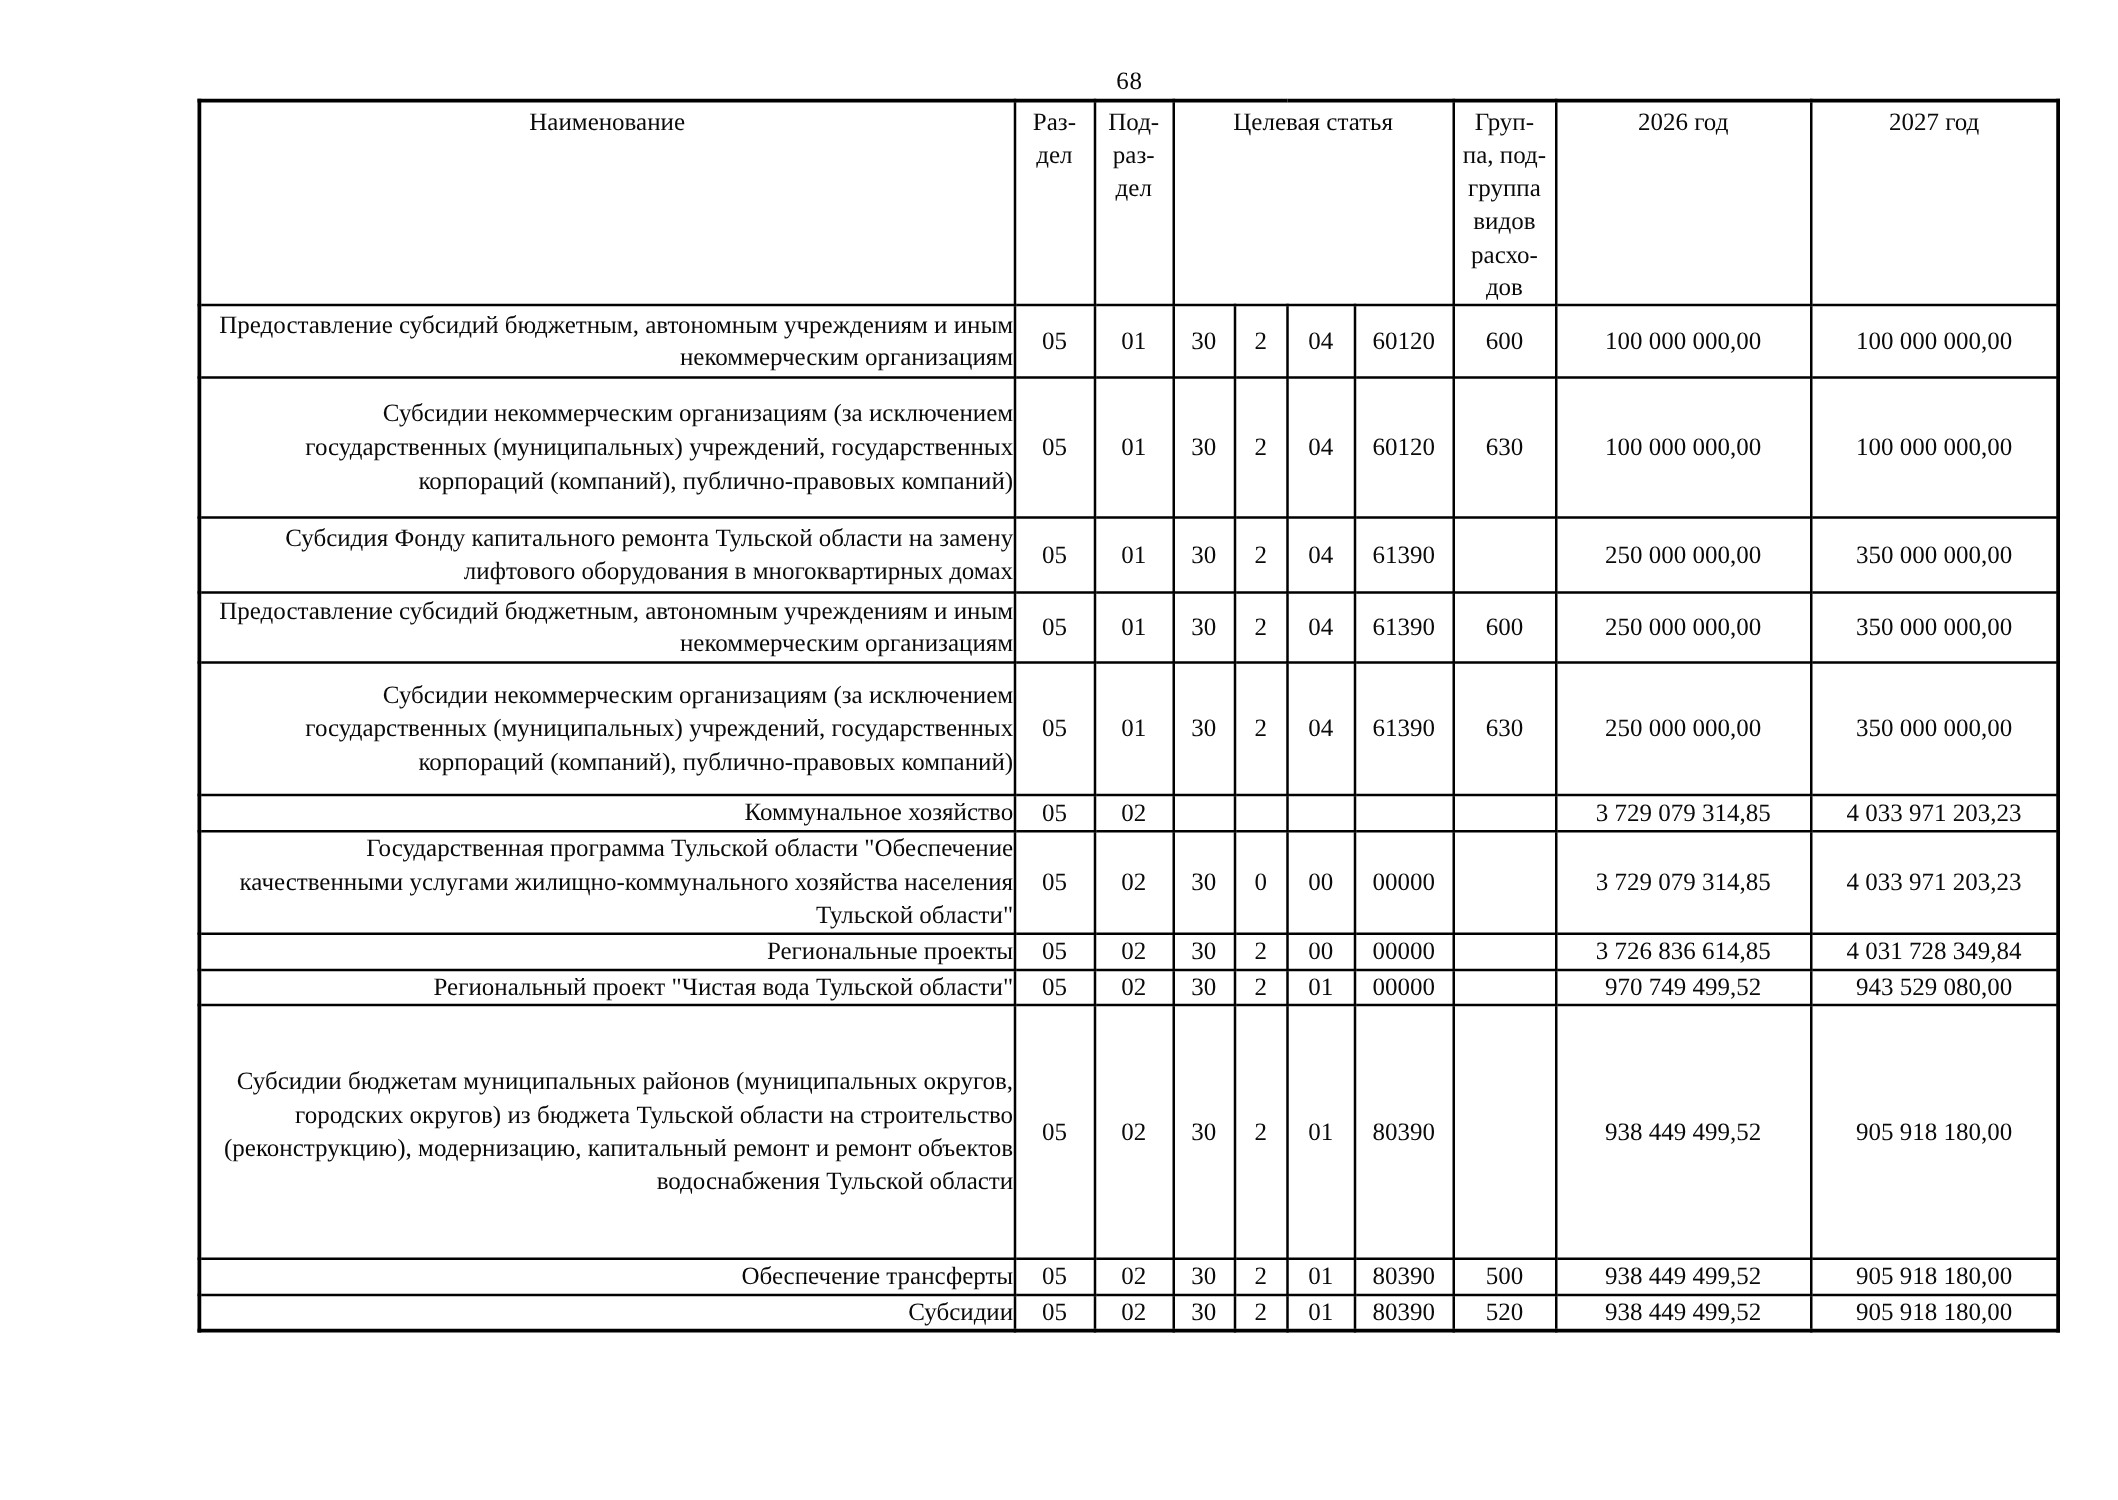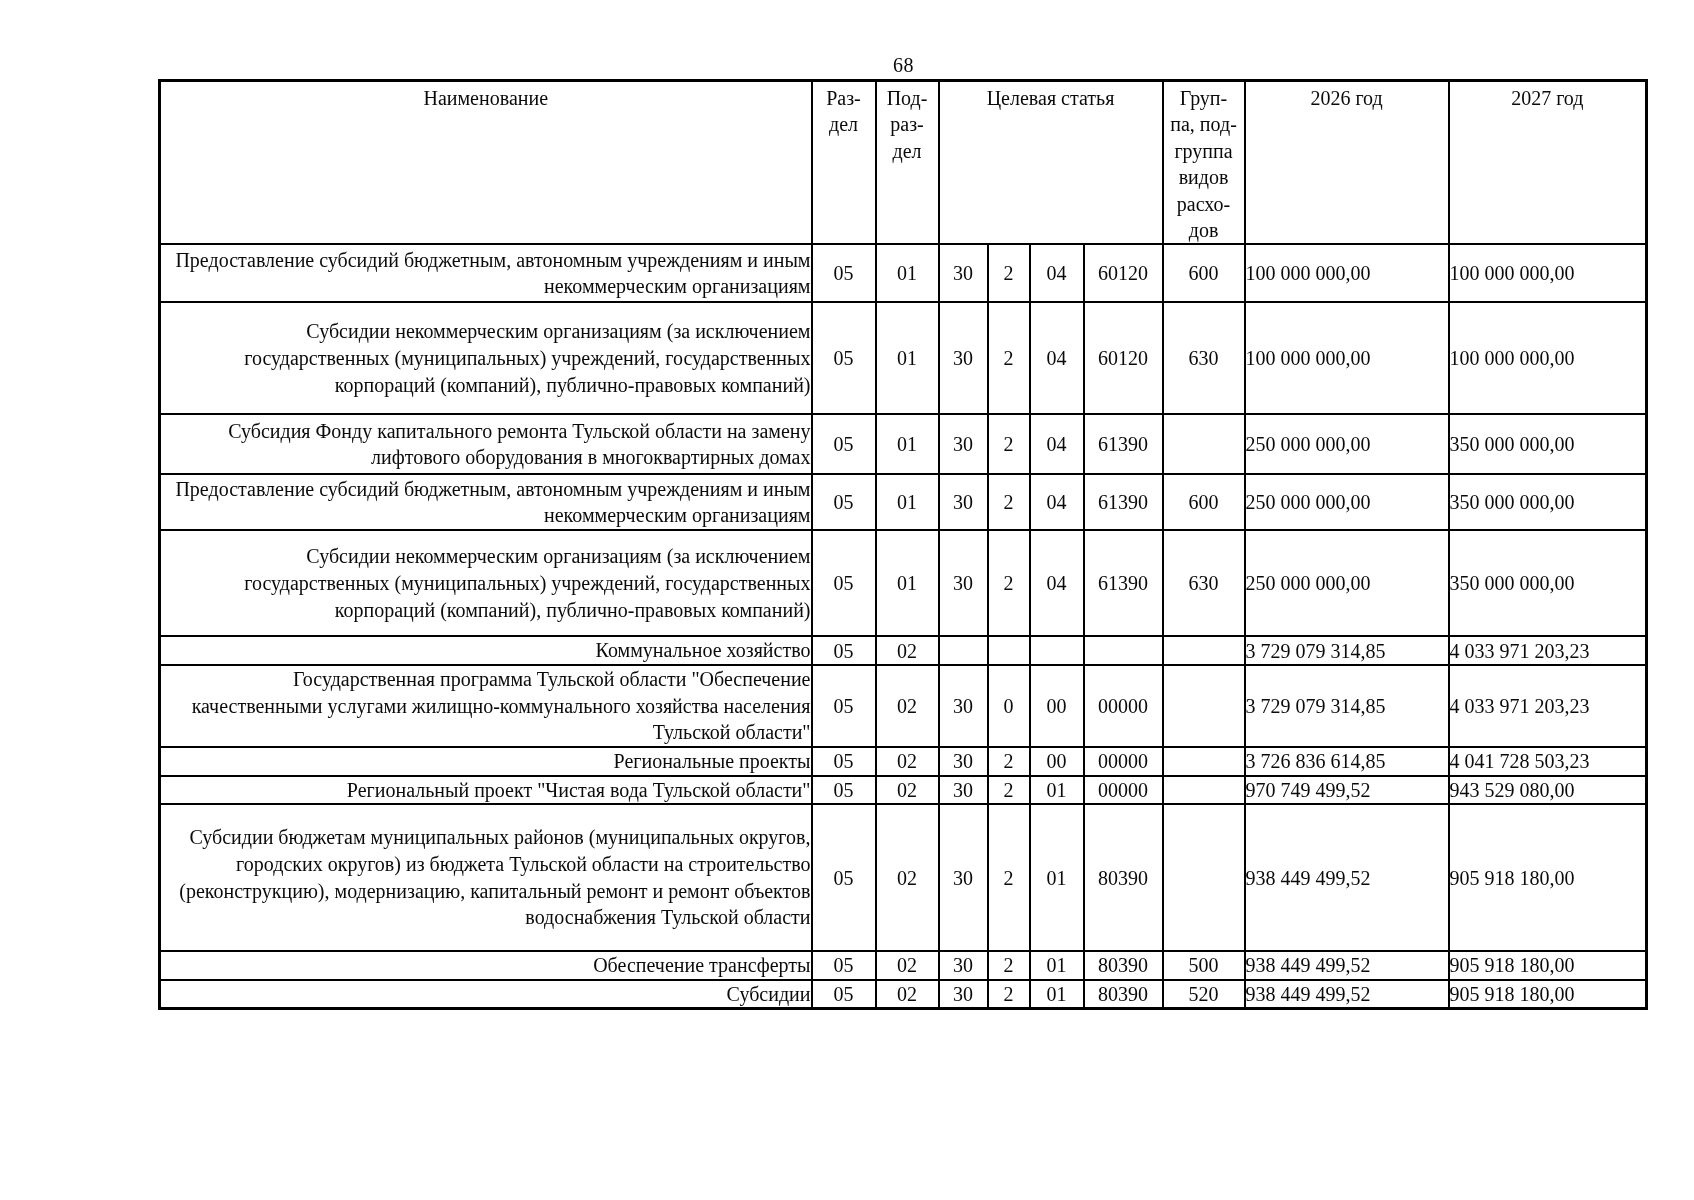--- a/index.html
+++ b/index.html
@@ -55,21 +55,21 @@
     vertical-align: middle;
     padding: 2px 4px 2px 5px;
     line-height: 1.33;
   }
   td.code {
     text-align: center;
     vertical-align: middle;
     line-height: 1.1;
   }
   td.amount {
-    text-align: left;
+    text-align: center;
     vertical-align: middle;
     padding-right: 3px;
     white-space: nowrap;
     line-height: 1.1;
   }
 </style>
 </head>
 <body>
 
 <div class="page">
@@ -203,37 +203,37 @@
     <tr style="height:27px">
       <td class="name">Региональные проекты</td>
       <td class="code">05</td>
       <td class="code">02</td>
       <td class="code">30</td>
       <td class="code">2</td>
       <td class="code">00</td>
       <td class="code">00000</td>
       <td class="code"></td>
       <td class="amount">3 726 836 614,85</td>
-      <td class="amount">4 041 728 503,23</td>
+      <td class="amount">4 031 728 349,84</td>
     </tr>
 
     <tr style="height:28px">
       <td class="name">Региональный проект "Чистая вода Тульской области"</td>
       <td class="code">05</td>
       <td class="code">02</td>
       <td class="code">30</td>
       <td class="code">2</td>
       <td class="code">01</td>
       <td class="code">00000</td>
       <td class="code"></td>
       <td class="amount">970 749 499,52</td>
       <td class="amount">943 529 080,00</td>
     </tr>
 
-    <tr style="height:147px">
+    <tr style="height:203px">
       <td class="name">Субсидии бюджетам муниципальных районов (муниципальных округов, городских округов) из бюджета Тульской области на строительство (реконструкцию), модернизацию, капитальный ремонт и ремонт объектов водоснабжения Тульской области</td>
       <td class="code">05</td>
       <td class="code">02</td>
       <td class="code">30</td>
       <td class="code">2</td>
       <td class="code">01</td>
       <td class="code">80390</td>
       <td class="code"></td>
       <td class="amount">938 449 499,52</td>
       <td class="amount">905 918 180,00</td>

